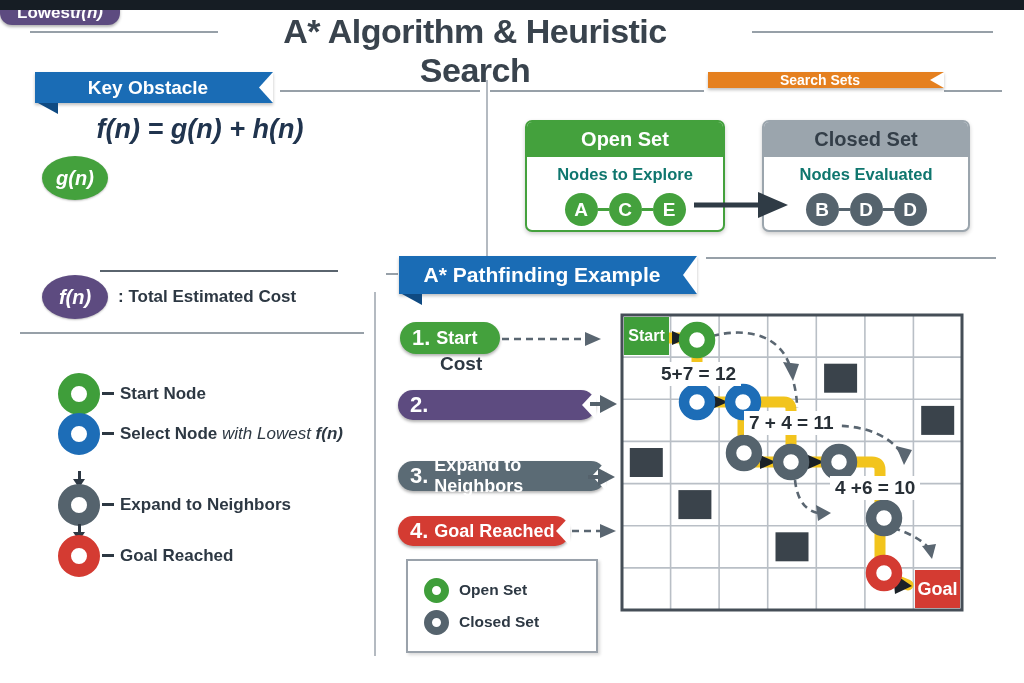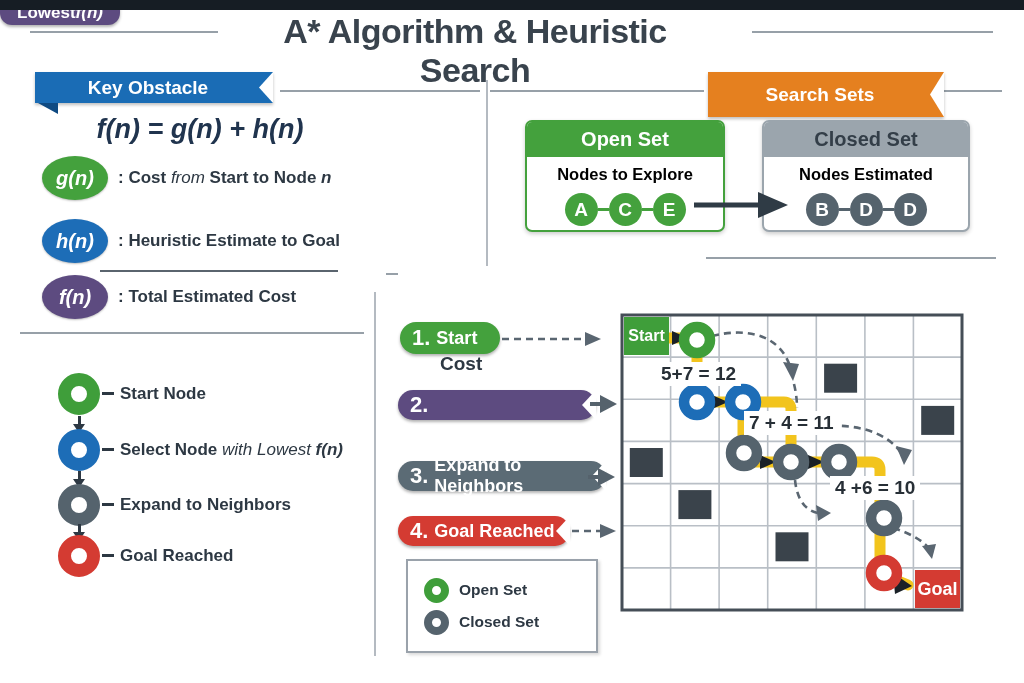--- a/index.html
+++ b/index.html
@@ -42,21 +42,21 @@
   .stem{position:absolute;left:78px;width:3px;height:9px;background:#2d3843;}
   .ahead{position:absolute;left:73px;width:0;height:0;border-left:6.5px solid transparent;
          border-right:6.5px solid transparent;border-top:9px solid #2d3843;}
 
   
   .setbox{position:absolute;background:#fff;border-radius:7px;overflow:hidden;
           box-shadow:0 2px 4px rgba(0,0,0,.2);}
   .setbox .hd{height:35px;display:flex;align-items:center;justify-content:center;
               font-size:20px;font-weight:bold;}
   .setbox .bd{display:flex;flex-direction:column;align-items:center;padding-top:8px;}
-  .setbox .sub{font-size:16.5px;font-weight:bold;color:#000000;}
+  .setbox .sub{font-size:16.5px;font-weight:bold;color:#0f766e;}
   .chips{display:flex;align-items:center;margin-top:9px;}
   .chip{width:33px;height:33px;border-radius:50%;display:flex;align-items:center;justify-content:center;
         color:#fff;font-weight:bold;font-size:19px;}
   .chip-link{width:11px;height:3px;}
   .open-box{border:2px solid #44a13d;} .open-box .hd{background:#44a13d;color:#fff;}
   .closed-box{border:2px solid #9ba5ad;} .closed-box .hd{background:#9ba5ad;color:#333e48;}
 
   
   .pill{position:absolute;display:flex;align-items:center;color:#fff;font-weight:bold;
         box-shadow:0 2px 3px rgba(0,0,0,.3);}
@@ -111,60 +111,55 @@
 
   <div class="ribbon rib-blue" style="left:35px;top:72px;width:238px;height:31px;font-size:19px;">
     <span class="rtext">Key Obstacle</span>
     <i class="notch"></i>
     <i class="fold"></i>
   </div>
   <div class="formula">f(n) = g(n) + h(n)</div>
 
   <div class="term" style="top:156px;">
     <div class="ellipse c-green">g(n)</div>
-    <div class="term-text"><span>: Cost </span><em>from</em><span> Start to Node </span><span class="fvar">n</span></div>
-  </div>
-  <div class="term" style="top:219px;">
-    <div class="ellipse c-blue">h(n)</div>
-    <div class="term-text">: Heuristic Estimate to Goal</div>
   </div>
   <div class="hline" style="left:100px;top:270px;width:238px;background:#5a646e;"></div>
   <div class="term" style="top:275px;">
     <div class="ellipse c-purple">f(n)</div>
     <div class="term-text">: Total Estimated Cost</div>
   </div>
 
   <div class="flow-row" style="top:372px;justify-content:space-between;">
     <span class="donut b-green"></span>
       <span class="tick"></span>
     <span class="flow-label">Start Node</span>
   </div>
   <div class="stem" style="top:416px;"></div>
   <div class="ahead" style="top:424px;"></div>
-  <div class="flow-row" style="top:428px;">
+  <div class="flow-row" style="top:412px;">
     <span class="donut b-blue"></span>
       <span class="tick"></span>
     <span class="flow-label"><span>Select Node </span><em>with Lowest </em><span class="fvar">f(n)</span></span>
   </div>
   <div class="stem" style="top:471px;"></div>
   <div class="ahead" style="top:479px;"></div>
   <div class="flow-row" style="top:483px;">
     <span class="donut b-gray"></span>
       <span class="tick"></span>
     <span class="flow-label">Expand to Neighbors</span>
   </div>
   <div class="stem" style="top:524px;"></div>
   <div class="ahead" style="top:532px;"></div>
   <div class="flow-row" style="top:534px;">
     <span class="donut b-red"></span>
       <span class="tick"></span>
     <span class="flow-label">Goal Reached</span>
   </div>
 
-  <div class="ribbon rib-orange" style="left:708px;top:72px;width:236px;height:45px;font-size:19px;">
+  <div class="ribbon rib-orange" style="left:708px;top:72px;width:236px;height:16px;font-size:14px;">
     <span class="rtext">Search Sets</span>
     <i class="notch"></i>
   </div>
 
   <div class="setbox open-box" style="left:525px;top:120px;width:196px;height:108px;">
     <div class="hd">Open Set</div>
     <div class="bd">
       <div class="sub">Nodes to Explore</div>
       <div class="chips">
         <span class="chip c-green">A</span>
@@ -172,33 +167,38 @@
         <span class="chip c-green">C</span>
         <span class="chip-link c-green"></span>
         <span class="chip c-green">E</span>
       </div>
     </div>
   </div>
 
   <div class="setbox closed-box" style="left:762px;top:120px;width:204px;height:108px;">
     <div class="hd">Closed Set</div>
     <div class="bd">
-      <div class="sub">Nodes Estimated</div>
+      <div class="sub">Nodes Evaluated</div>
       <div class="chips">
         <span class="chip c-gray">B</span>
         <span class="chip-link c-gray"></span>
         <span class="chip c-gray">D</span>
         <span class="chip-link c-gray"></span>
         <span class="chip c-gray">D</span>
       </div>
     </div>
   </div>
 
   <div class="hline" style="left:386px;top:273px;width:12px;"></div>
   <div class="hline" style="left:706px;top:257px;width:290px;"></div>
+  <div class="ribbon rib-blue" style="left:399px;top:256px;width:298px;height:38px;font-size:21px;">
+    <span class="rtext">A* Pathfinding Example</span>
+    <i class="notch"></i>
+    <i class="fold"></i>
+  </div>
 
   <div class="pill step1">
     <span class="num">1.</span>
     <span class="ptext">Start</span>
   </div>
   <div class="wrap-label">Cost</div>
 
   <div class="pill step2">
     <span class="num">2.</span>
     <i class="notch"></i>

